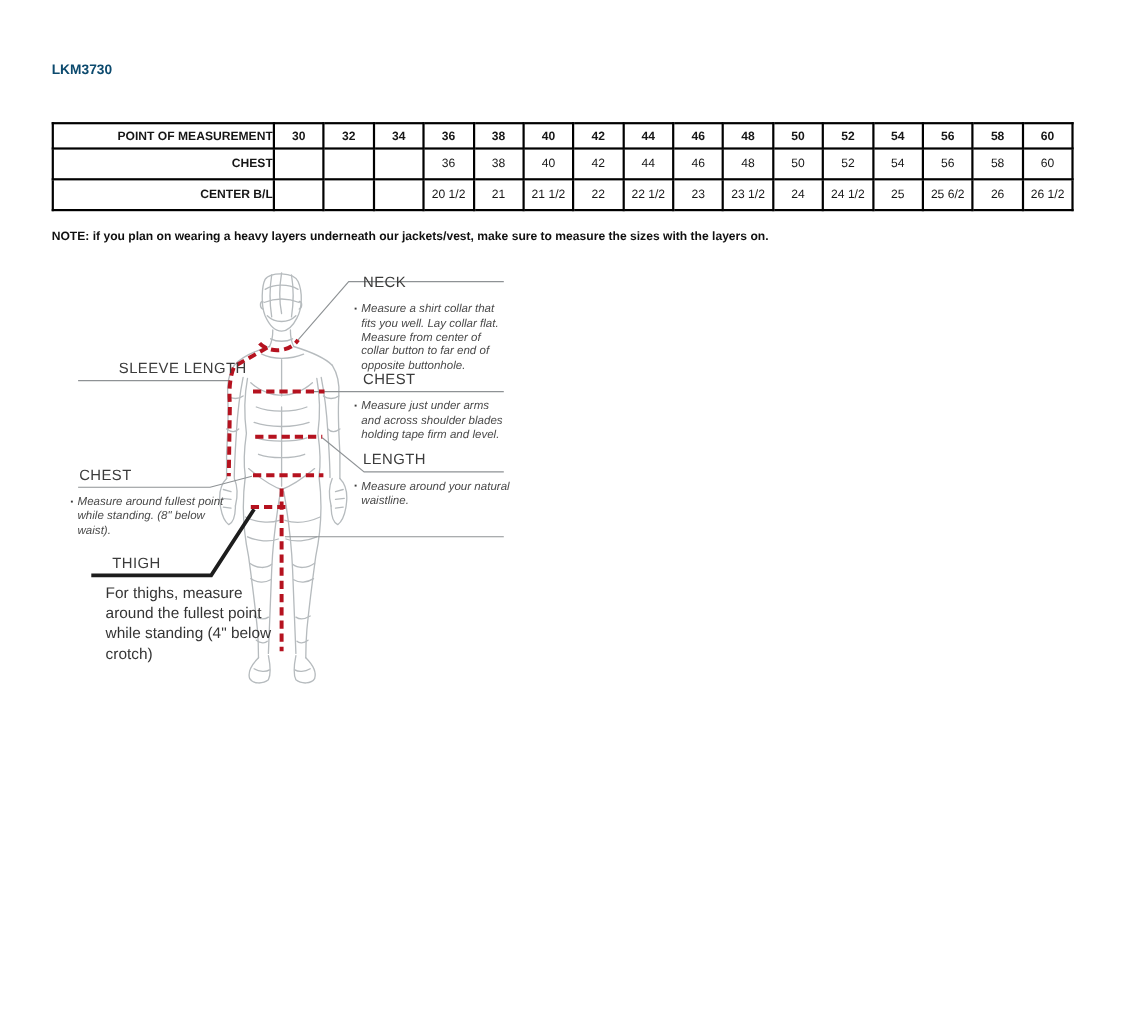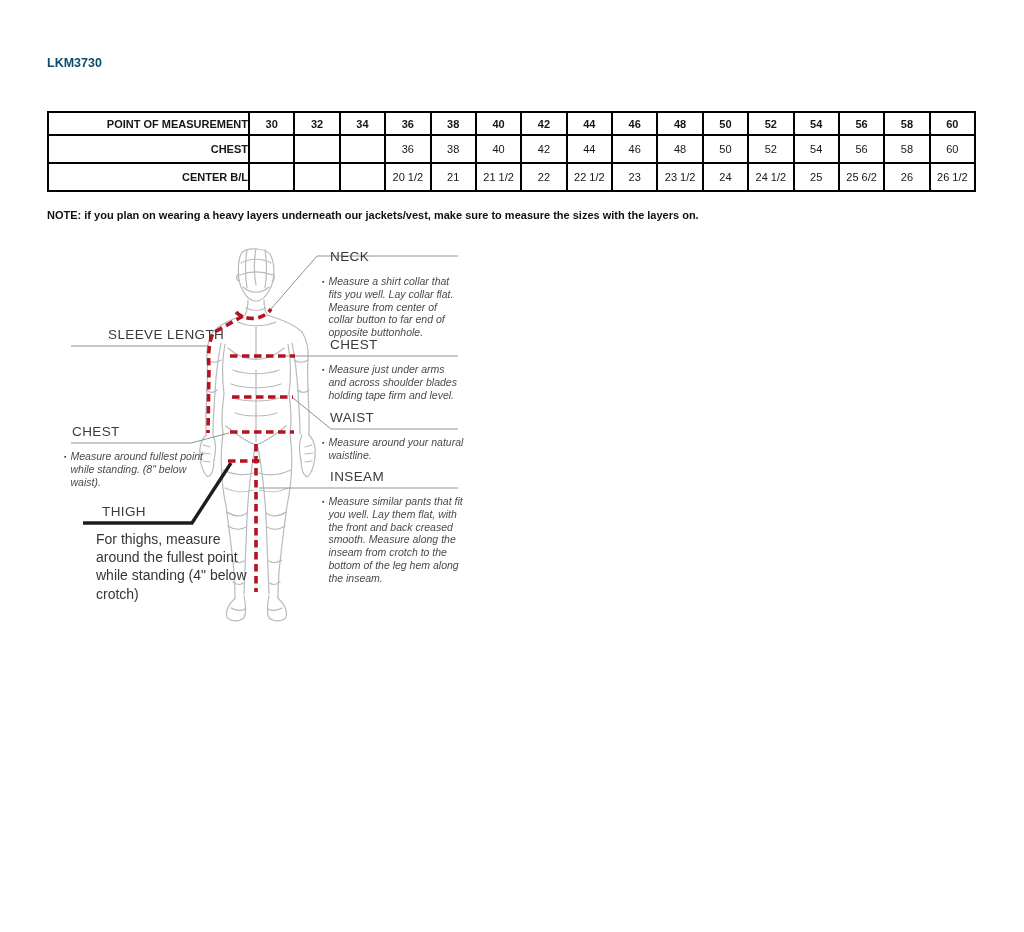--- a/index.html
+++ b/index.html
@@ -215,34 +215,27 @@
 
   <div class="m-block" id="blk-chest">
     <h3 class="m-label">CHEST</h3>
     <div class="m-desc">
         <span class="bullet">▪</span>
       <p>Measure just under arms and across shoulder blades holding tape firm and level.</p>
       </div>
   </div>
 
   <div class="m-block" id="blk-waist">
-    <h3 class="m-label">WAIST</h3>
+    <h3 class="m-label">LENGTH</h3>
     <div class="m-desc">
         <span class="bullet">▪</span>
       <p>Measure around your natural waistline.</p>
       </div>
   </div>
 
-  <div class="m-block" id="blk-inseam">
-    <h3 class="m-label">INSEAM</h3>
-    <div class="m-desc">
-        <span class="bullet">▪</span>
-      <p>Measure similar pants that fit you well. Lay them flat, with the front and back creased smooth. Measure along the inseam from crotch to the bottom of the leg hem along the inseam.</p>
-      </div>
-  </div>
 
   <div class="m-block" id="blk-sleeve">
     <h3 class="m-label">SLEEVE LENGTH</h3>
   </div>
 
   <div class="m-block" id="blk-seat">
     <h3 class="m-label">CHEST</h3>
     <div class="m-desc">
         <span class="bullet">▪</span>
       <p>Measure around fullest point while standing. (8" below waist).</p>

